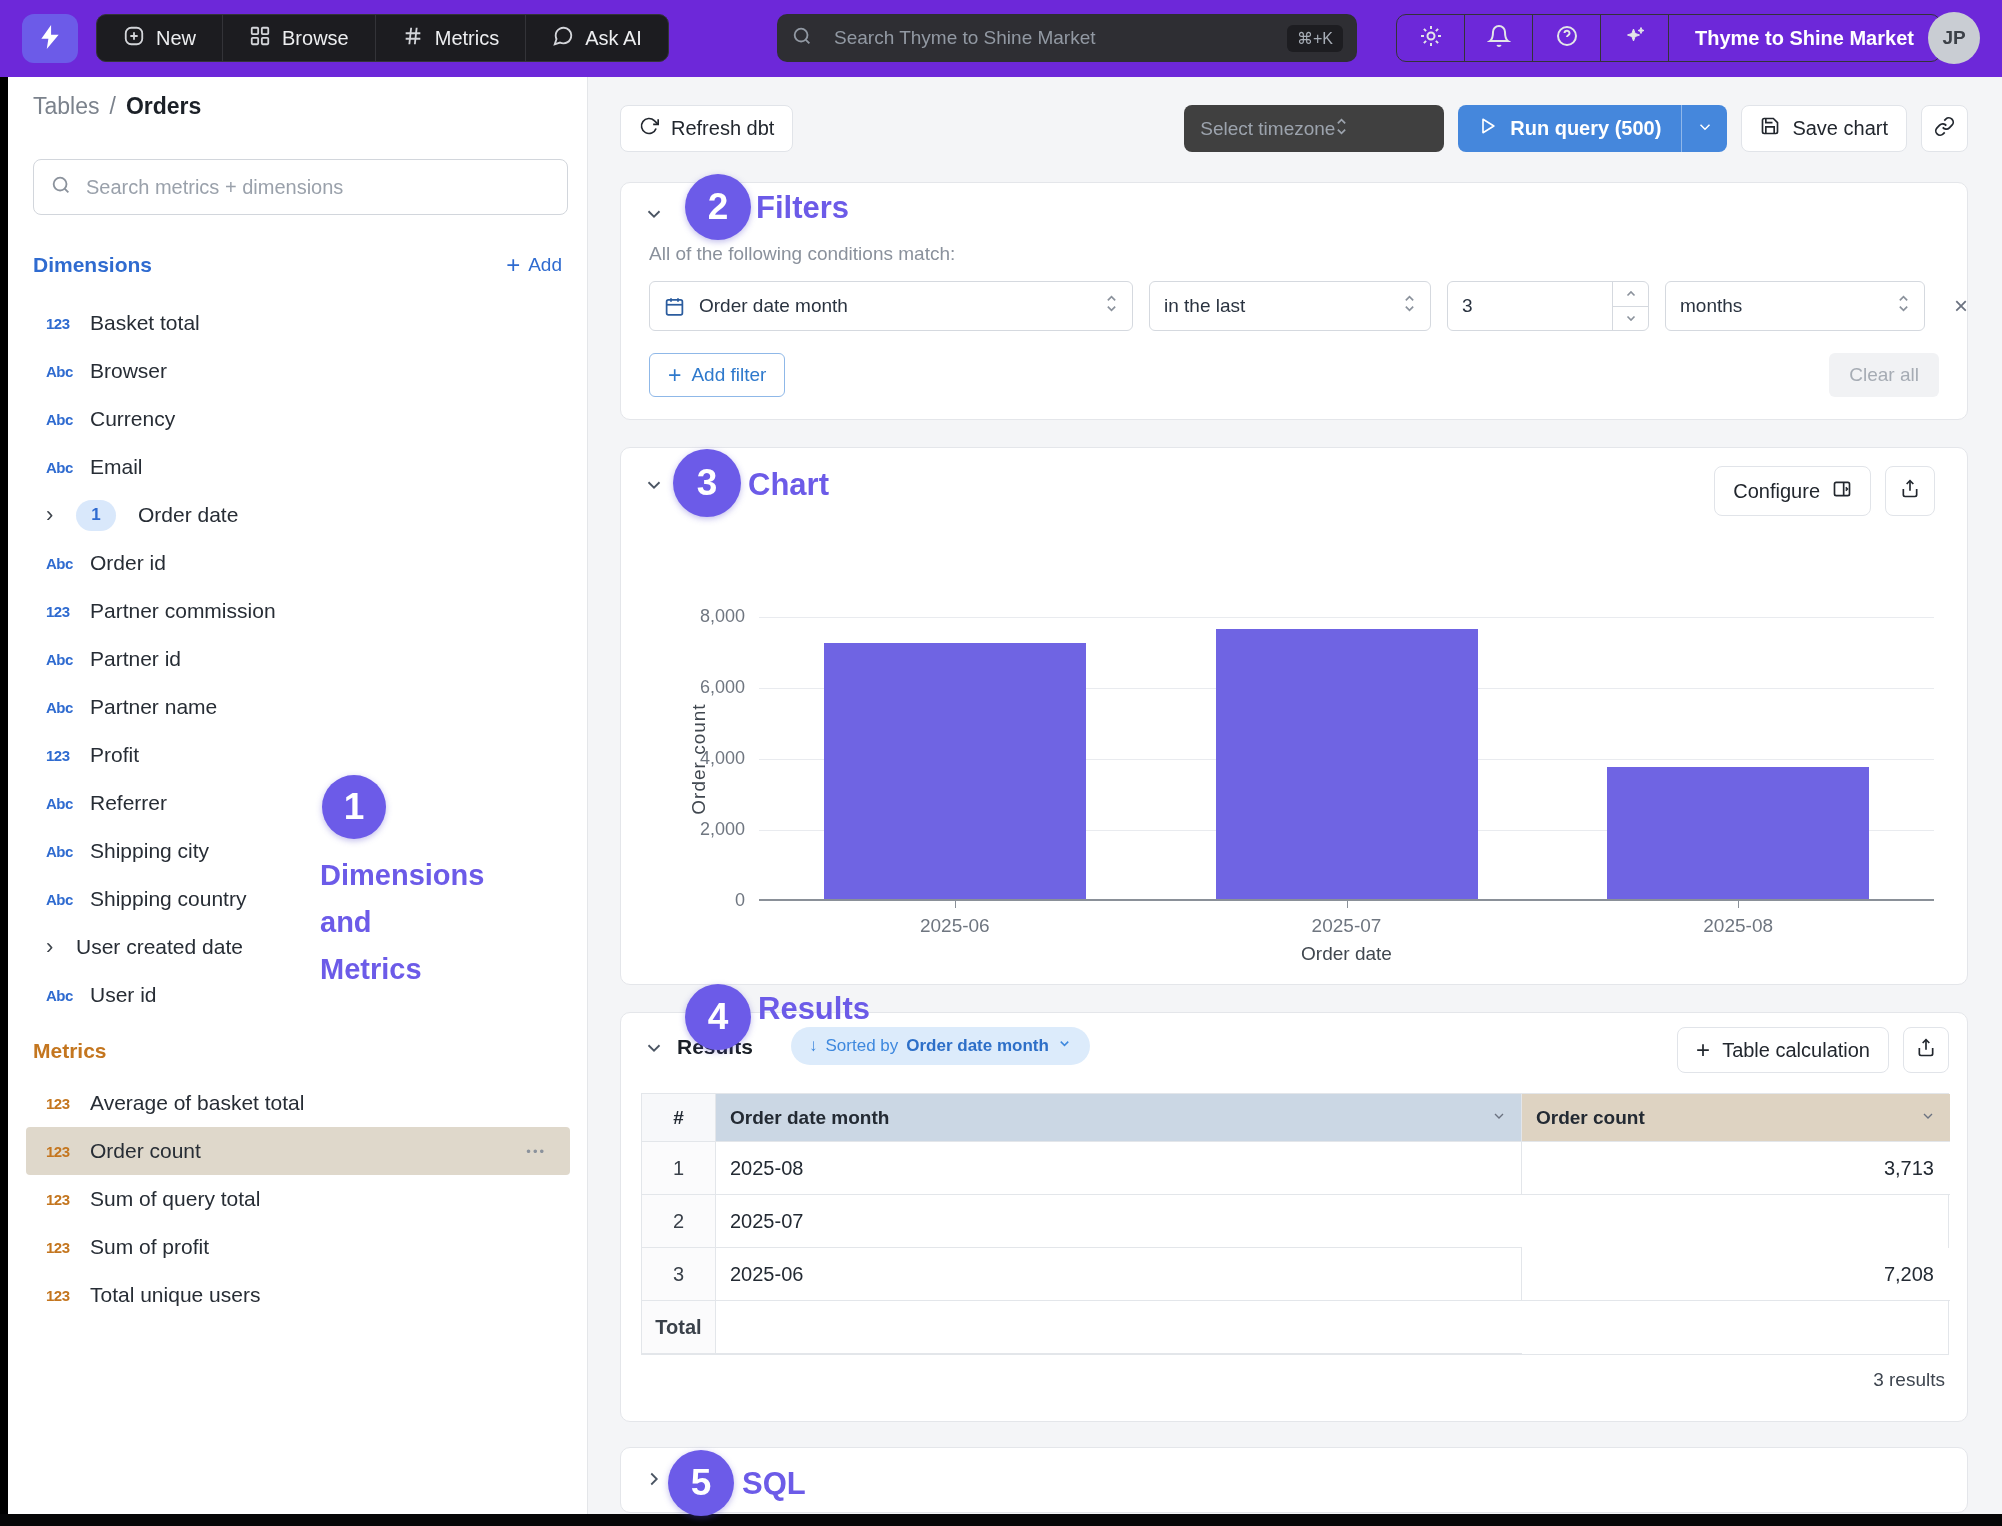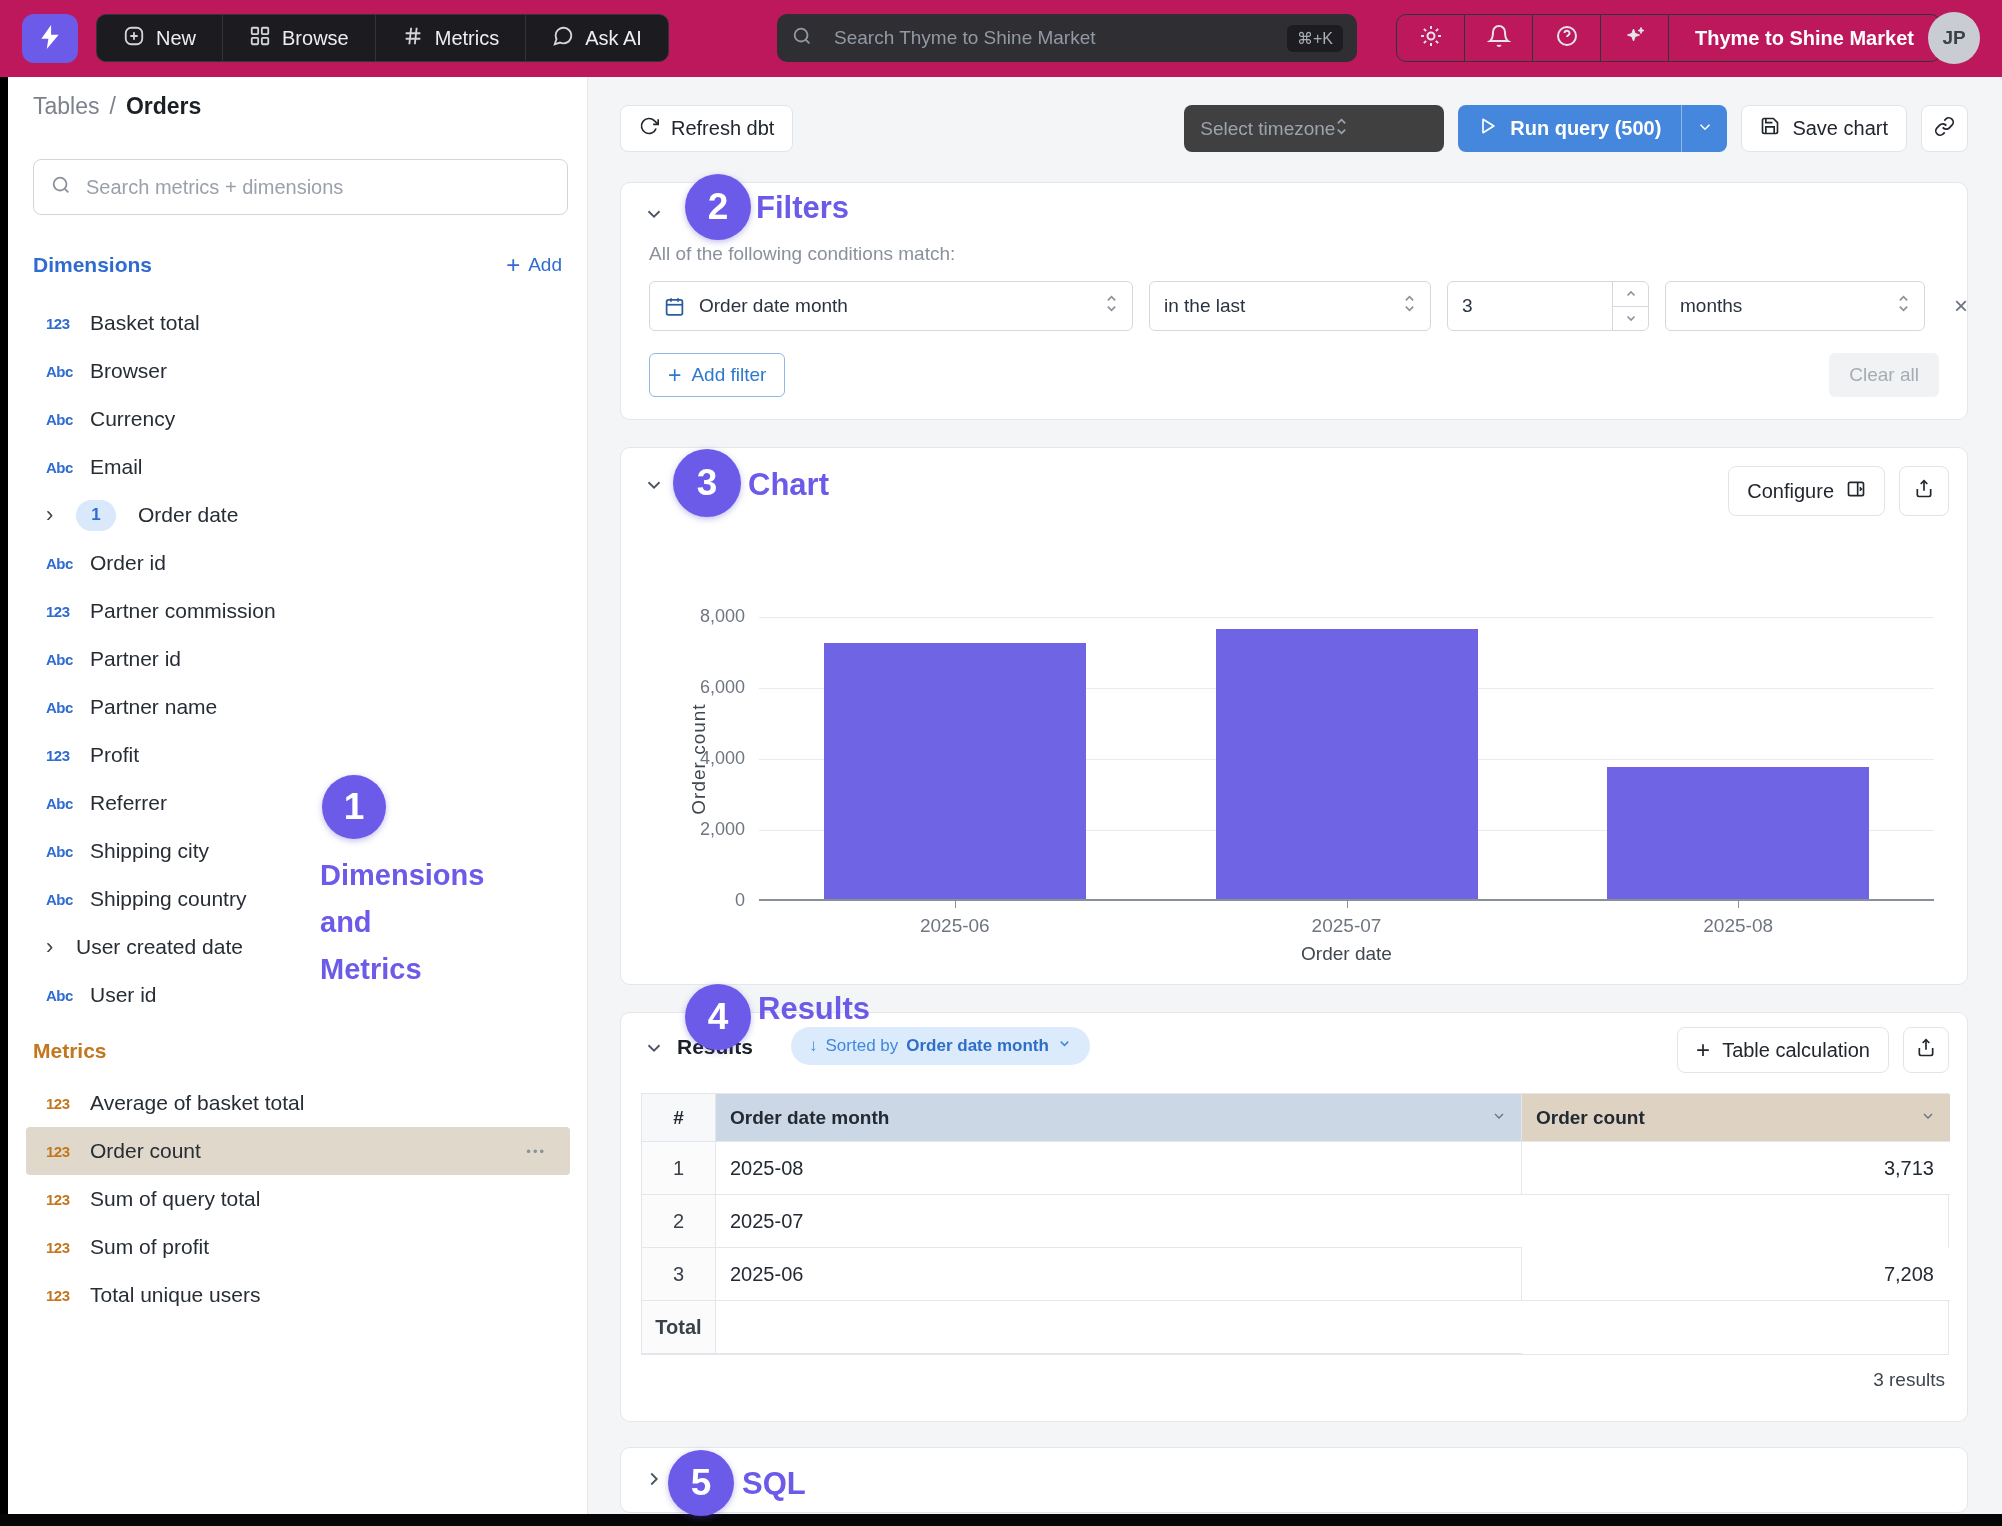--- a/index.html
+++ b/index.html
@@ -1,21 +1,21 @@
 <!DOCTYPE html>
 <html style="--accent: #2F6BD0; --metric-orange: #C4761F; --annotation-purple: #6C5BE8; --bar-purple: #6F64E3; --run-query-blue: #4587DC; --selected-row-bg: #DFD8CB; --table-dim-header-bg: #CBD7E4; --table-metric-header-bg: #DED3C2;"><head>
 <meta charset="utf-8">
 <style>
   html,body{margin:0;padding:0;background:#000;}
   *{box-sizing:border-box;}
   #app{position:relative;width:2002px;height:1526px;background:#000;
        font-family:"Liberation Sans","DejaVu Sans",sans-serif;overflow:hidden;}
 
   
-  .topnav{position:absolute;left:0;top:0;width:2002px;height:77px;background:#be185d;
+  .topnav{position:absolute;left:0;top:0;width:2002px;height:77px;background:#6d28d9;
           display:flex;align-items:center;}
   .logo{position:absolute;left:22px;top:14px;width:56px;height:49px;border-radius:12px;
         background:var(--annotation-purple);display:flex;align-items:center;justify-content:center;}
   .navgroup{position:absolute;left:96px;top:14px;height:48px;display:flex;align-items:stretch;
             background:#1C1C20;border:1px solid #333338;border-radius:10px;overflow:hidden;}
   .navitem{display:flex;align-items:center;gap:11px;padding:0 26px;color:#EDEEF0;font-size:20px;
            border-right:1px solid #333338;cursor:pointer;}
   .navitem:last-child{border-right:none;}
   .navitem svg{stroke:#D3D5D9;}
   .topsearch{position:absolute;left:777px;top:14px;width:580px;height:48px;background:#2E2E33;
@@ -105,21 +105,21 @@
            color:#6B7280;font-size:24px;cursor:pointer;}
   .f-foot{position:absolute;left:28px;right:28px;top:170px;height:44px;display:flex;align-items:center;}
   .add-filter{height:44px;border:1px solid #8FB8E8;border-radius:6px;background:#fff;color:#2E79CC;
               font-size:19px;display:flex;align-items:center;gap:10px;padding:0 18px;cursor:pointer;}
   .add-filter .p{font-size:23px;line-height:1;}
   .clear-all{margin-left:auto;height:44px;background:#F1F2F4;border-radius:6px;color:#A6ACB4;
              font-size:19px;display:flex;align-items:center;padding:0 20px;cursor:pointer;}
 
   
   #chart-card{top:370px;height:538px;}
-  .chart-actions{position:absolute;top:18px;right:18px;display:flex;gap:14px;}
+  .chart-actions{position:absolute;top:18px;right:32px;display:flex;gap:14px;}
   .cfg-btn{height:50px;}
   .share-btn{width:50px;height:50px;justify-content:center;padding:0;}
   .plot{position:absolute;left:138px;top:169px;width:1175px;height:284px;
         border-bottom:2px solid #8A9098;}
   .gridline{position:absolute;left:0;width:100%;height:1px;background:#E9EBEF;}
   .bar{position:absolute;bottom:0;background:var(--bar-purple);}
   .ytick{position:absolute;width:70px;text-align:right;font-size:18px;color:#6F7680;}
   .xtick{position:absolute;text-align:center;font-size:19px;color:#6F7680;}
   .tickmark{position:absolute;width:1px;height:7px;background:#8A9098;}
   .xlabel{position:absolute;left:138px;width:1175px;text-align:center;top:495px;

